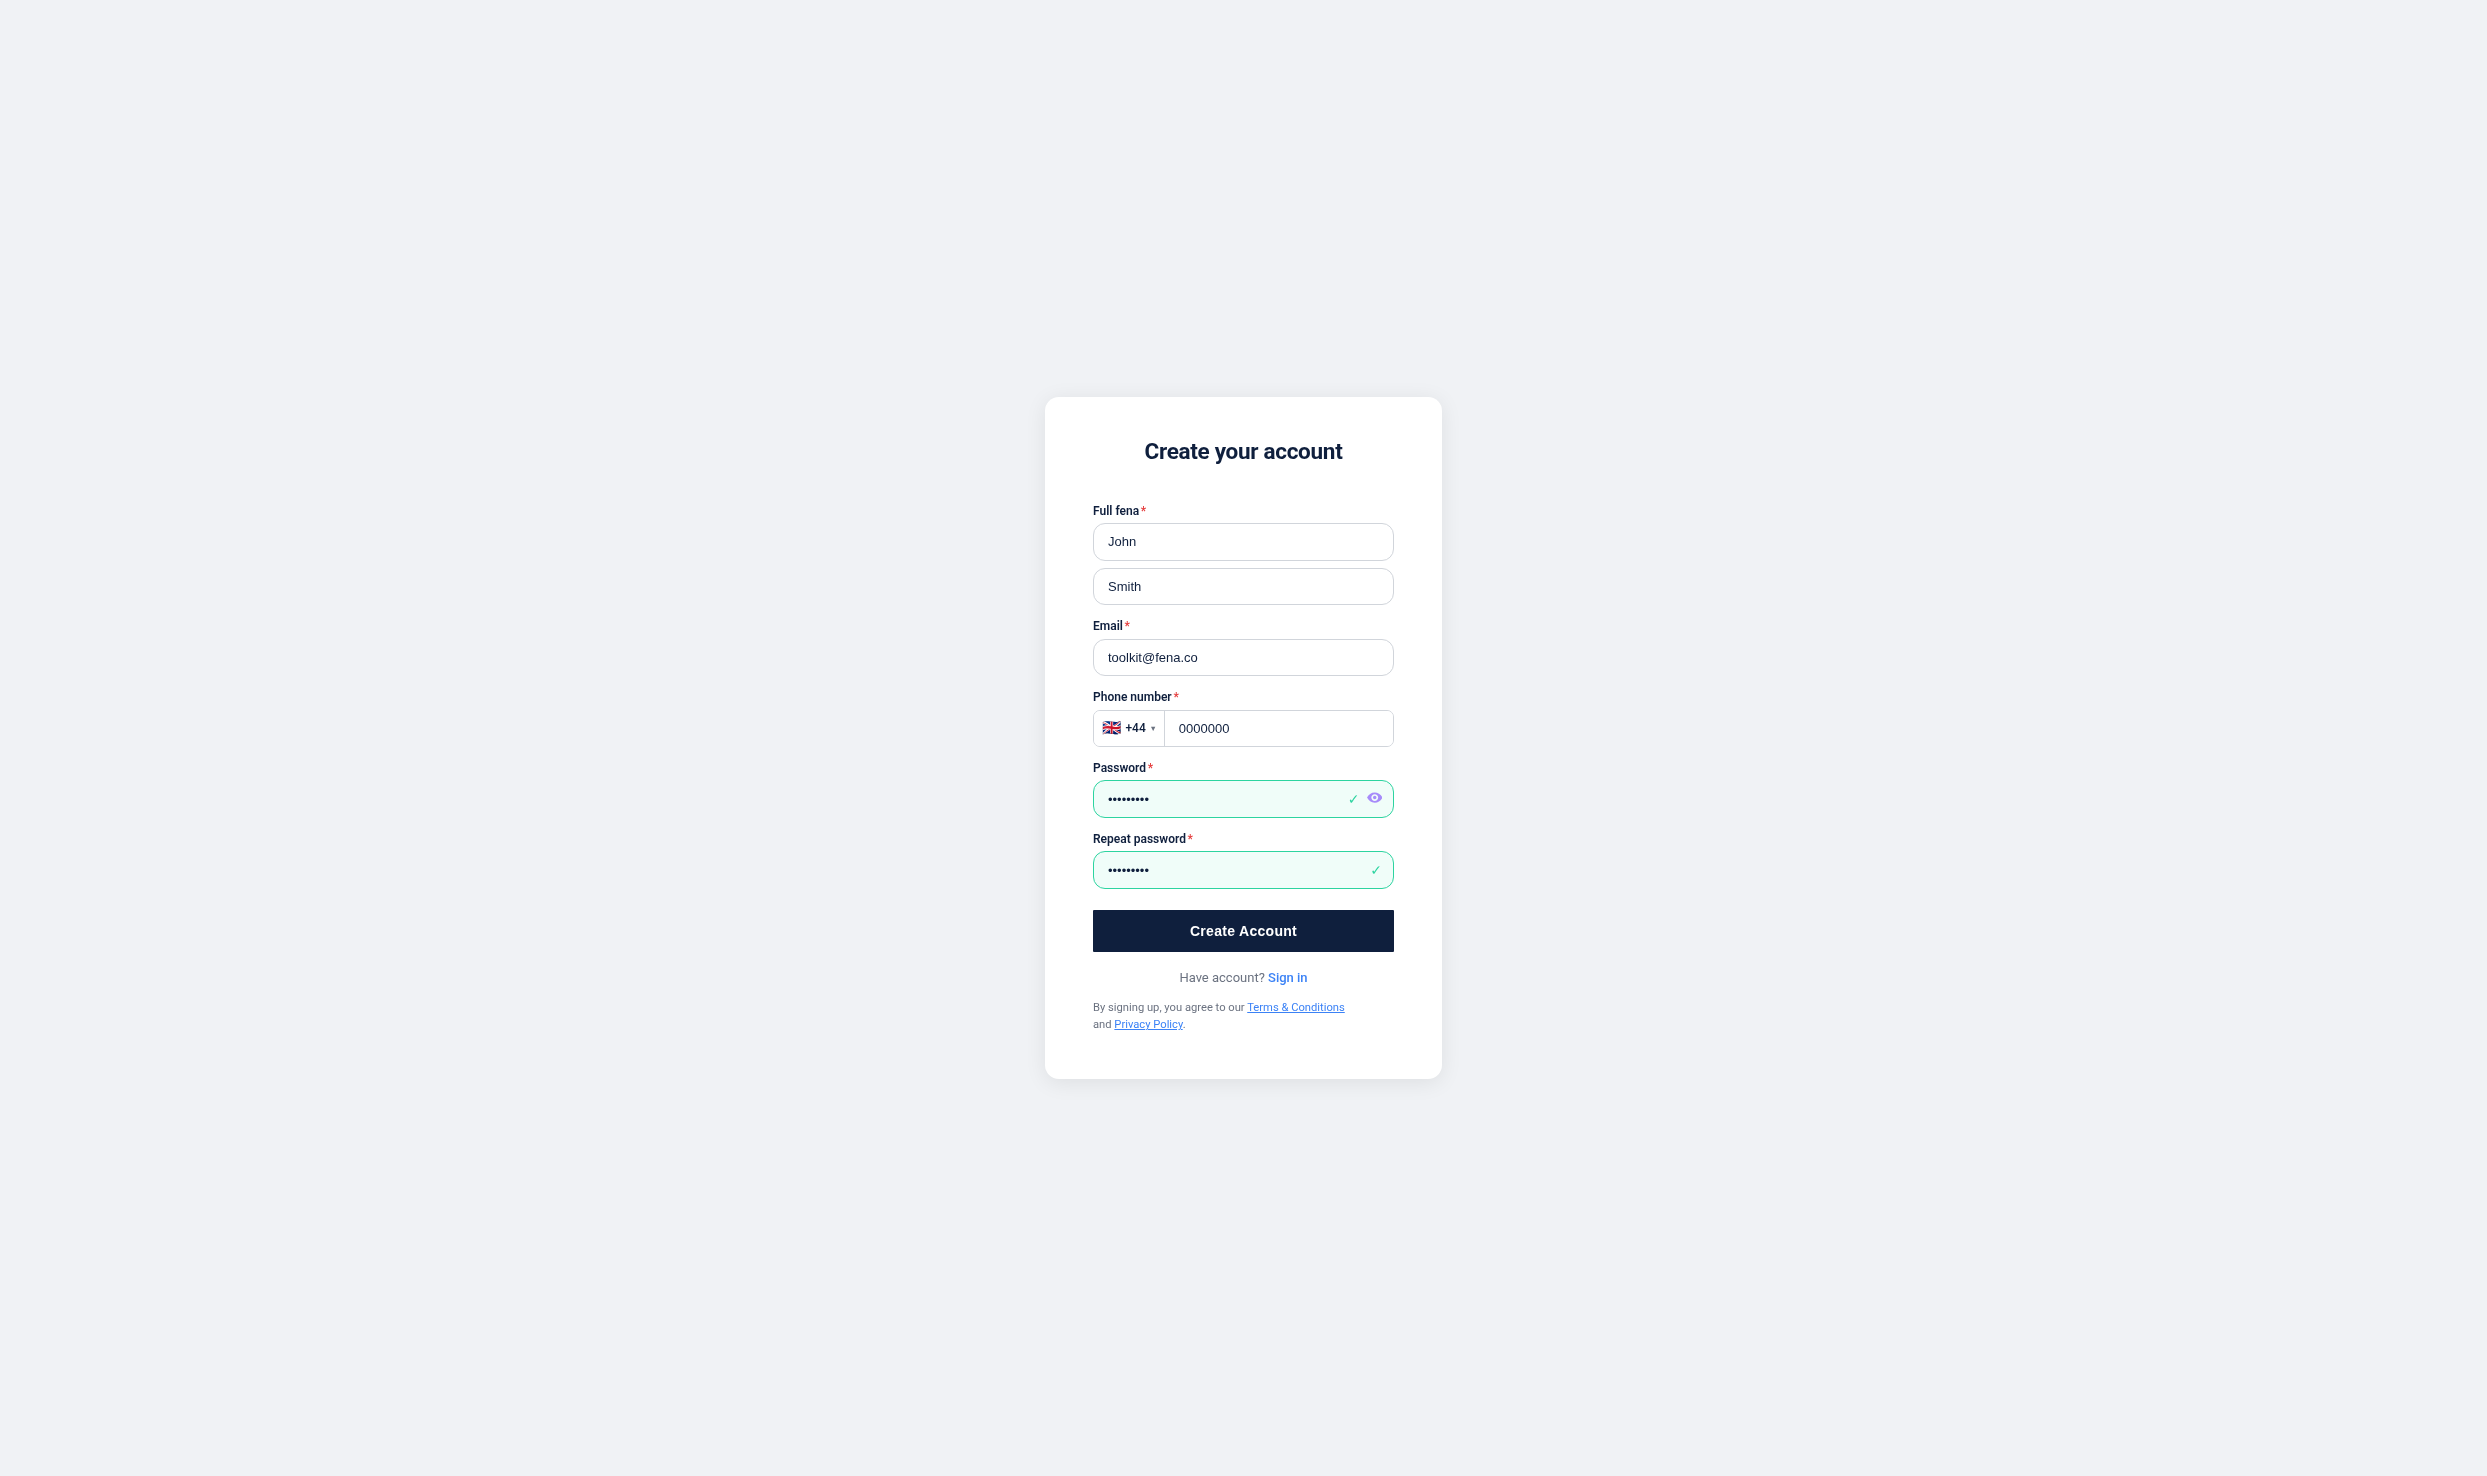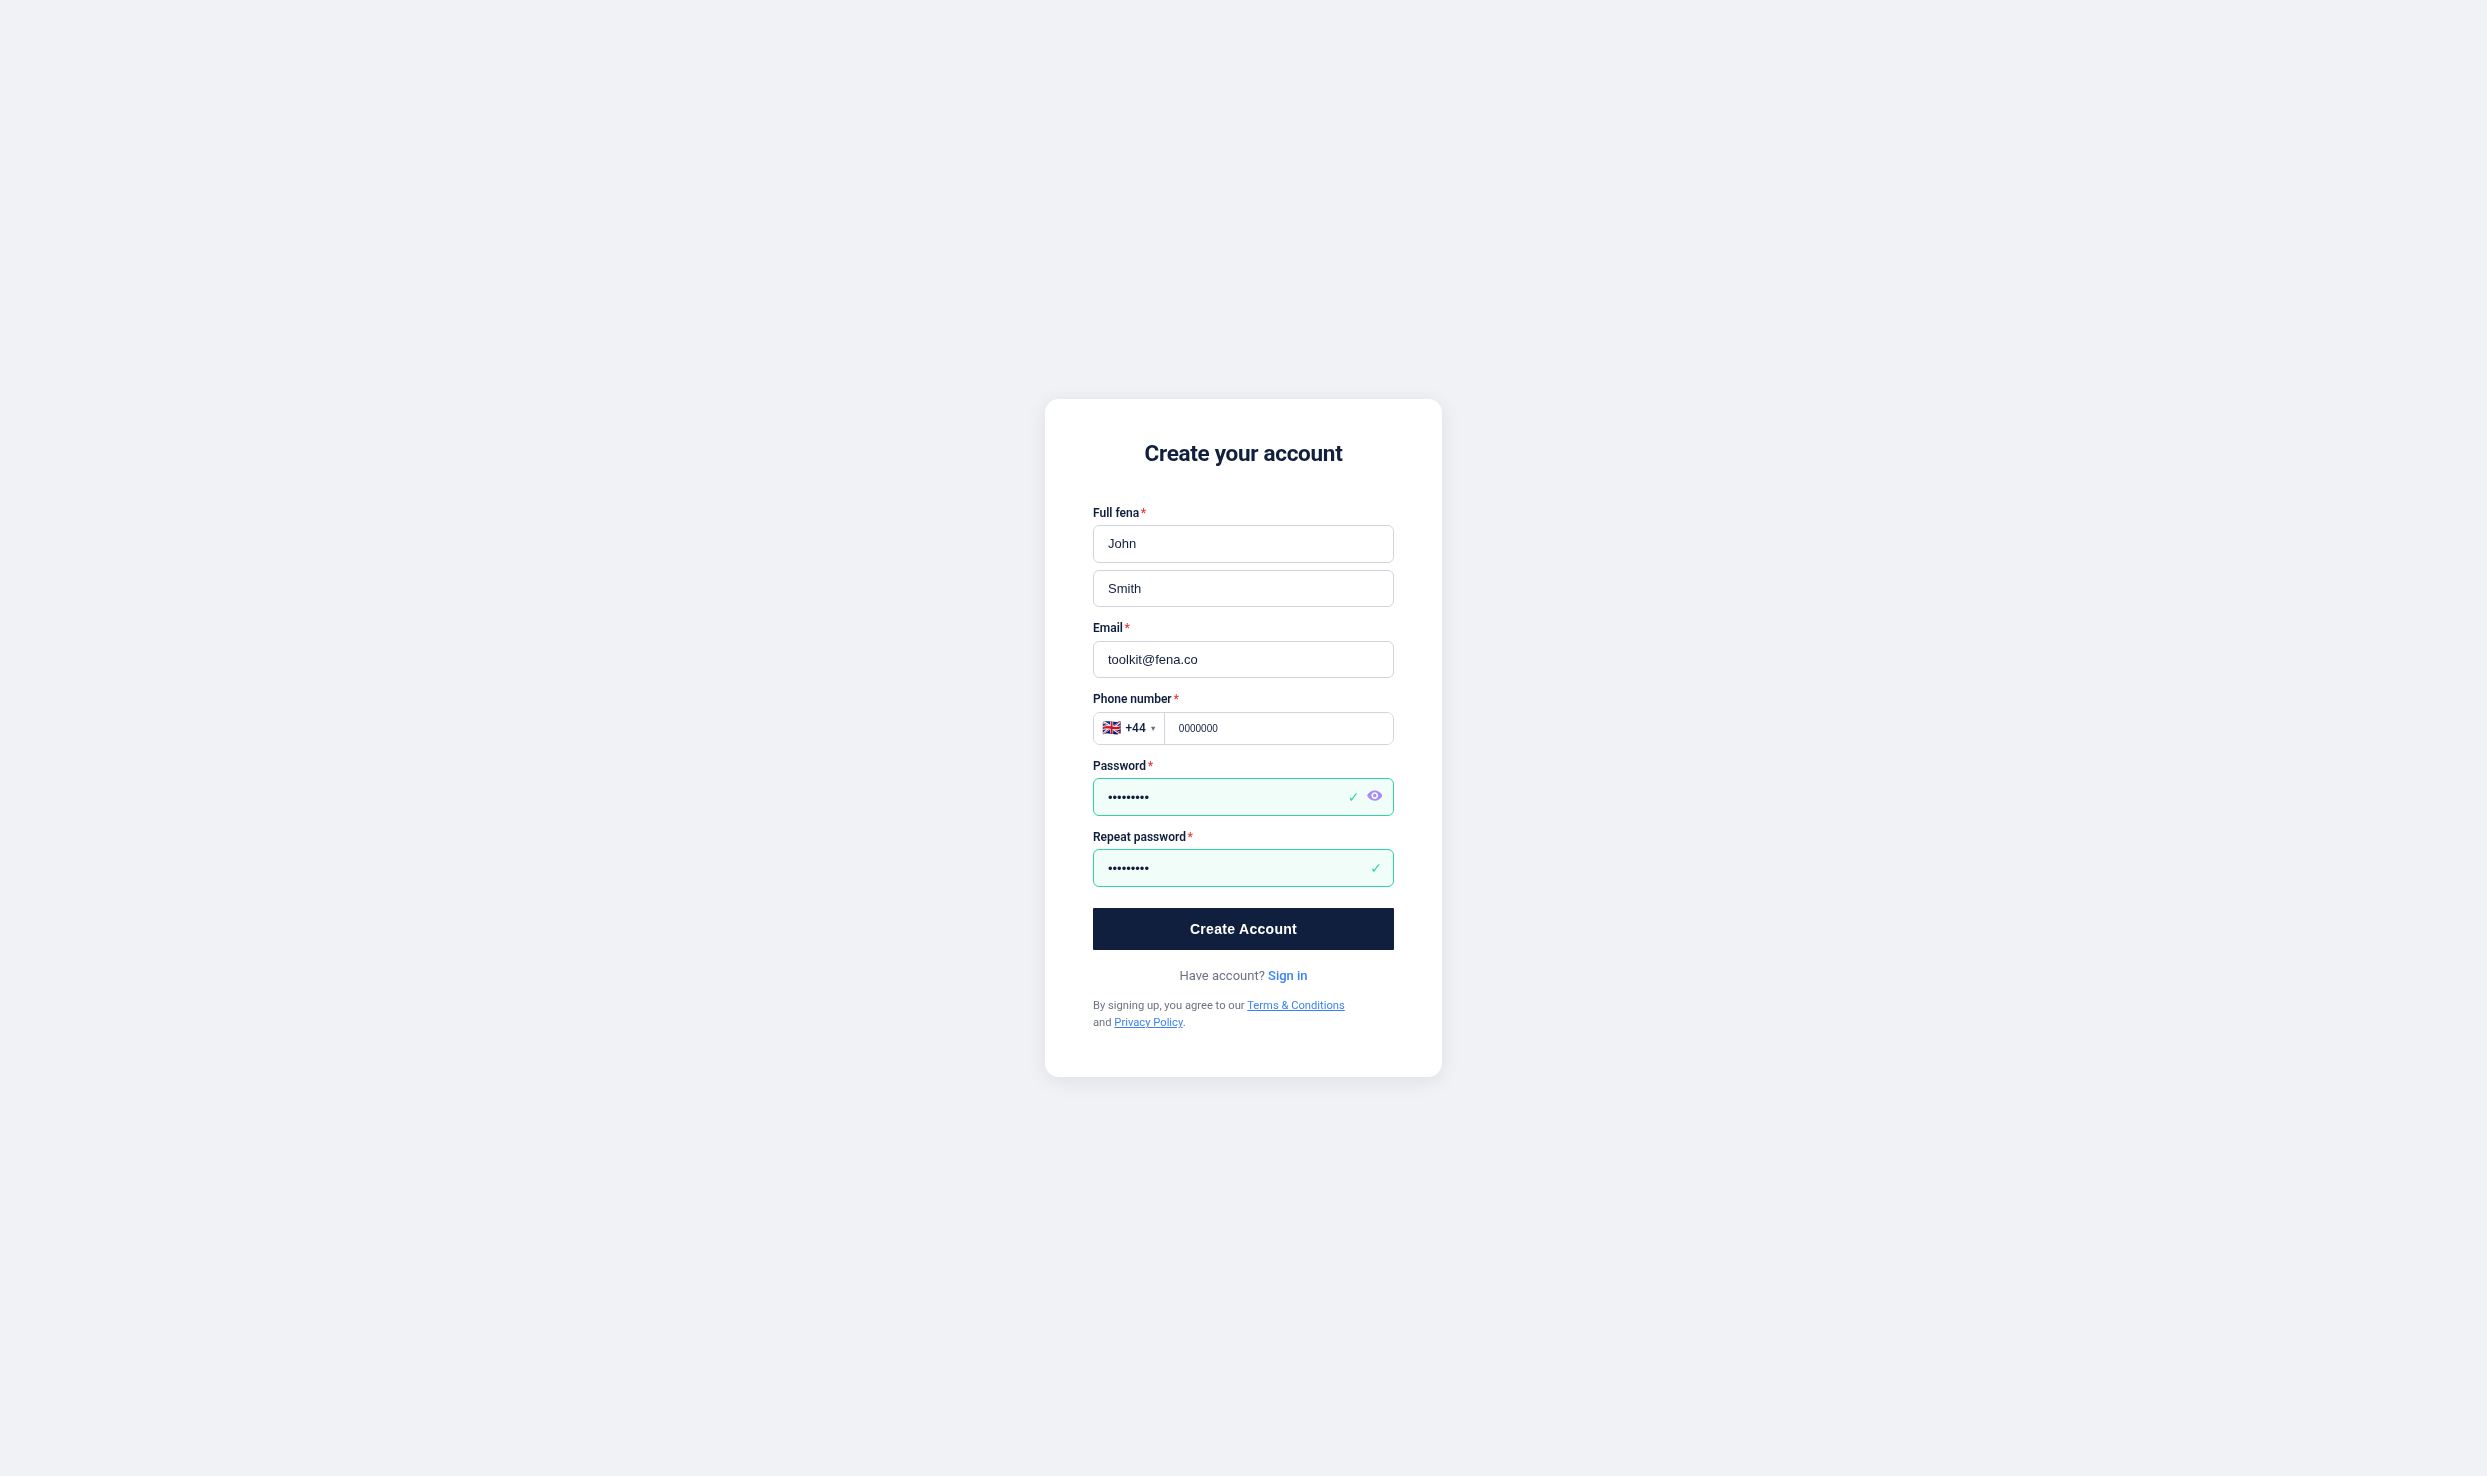--- a/index.html
+++ b/index.html
@@ -48,21 +48,21 @@
 
     .required-star {
       color: #e53e3e;
       margin-left: 1.7px;
     }
 
     .form-input {
       width: 100%;
       padding: 10.4px 14px;
       border: 1.3px solid #d1d5db;
-      border-radius: 6px;
+      border-radius: 12px;
       font-size: 13px;
       color: #0f1f3d;
       outline: none;
       transition: border-color 0.2s;
       background: #fff;
     }
 
     .form-input.valid {
       border-color: #2dd4a0;
       background-color: #f0fdf9;
@@ -129,21 +129,21 @@
     .chevron-down {
       font-size: 8.6px;
       color: #6b7280;
       margin-left: 1.7px;
     }
 
     .phone-input {
       flex: 1;
       padding: 10.4px 14px;
       border: none;
-      font-size: 10px;
+      font-size: 13px;
       color: #0f1f3d;
       outline: none;
       background: #fff;
     }
 
     .submit-btn {
       width: 100%;
       padding: 13px;
       background: #0f1f3d;
       color: #ffffff;

